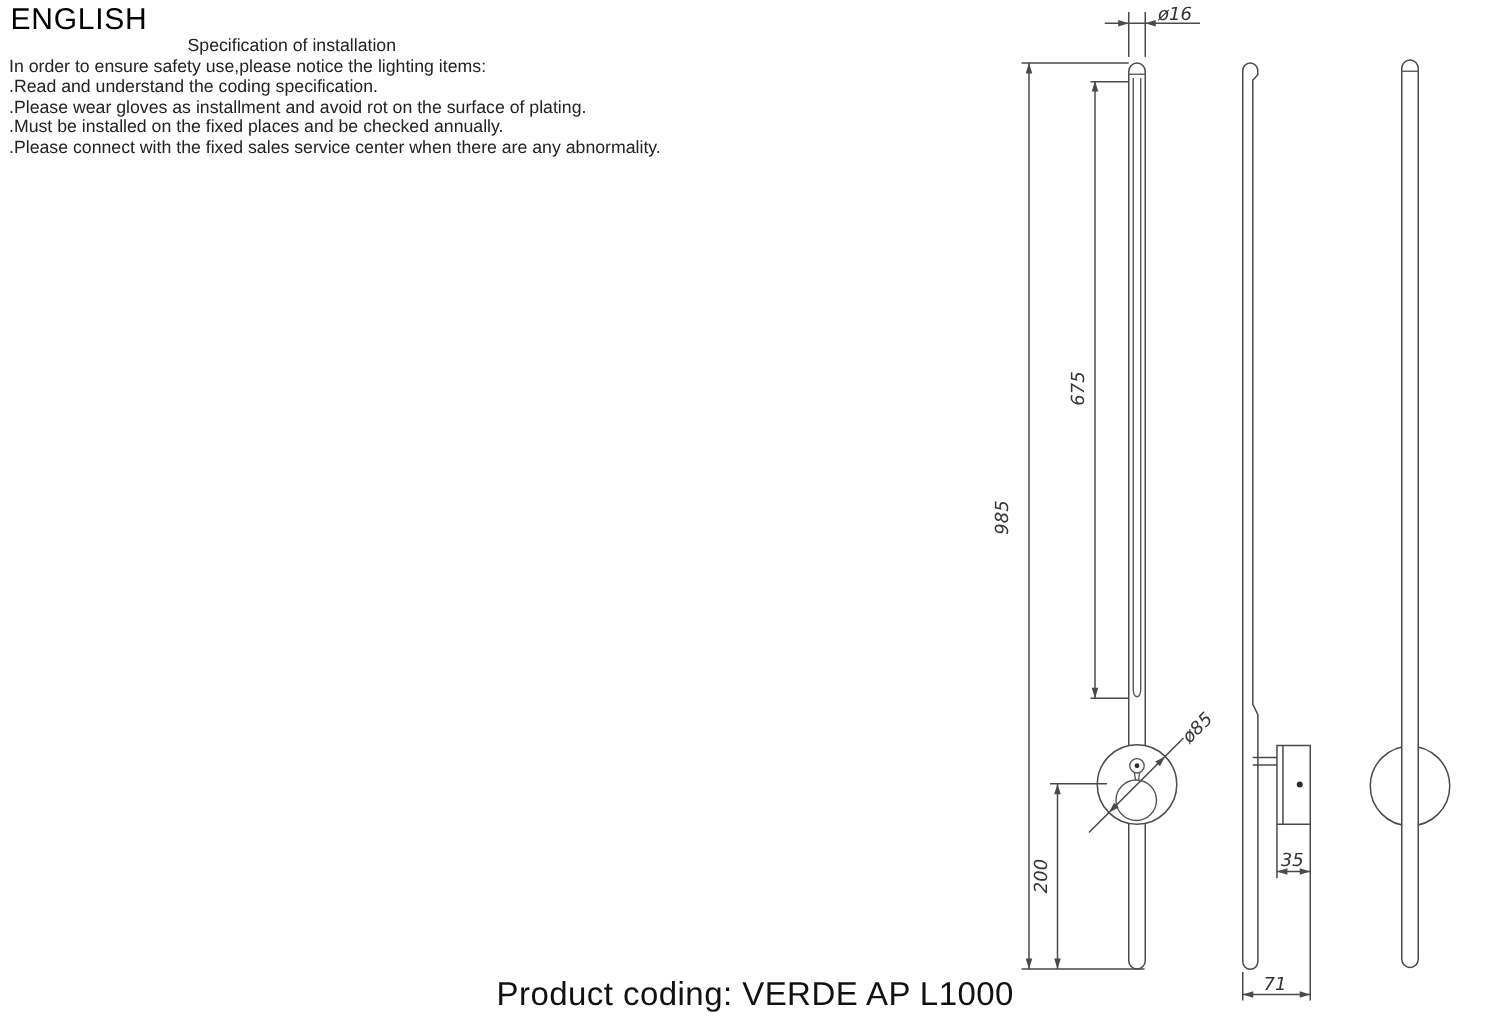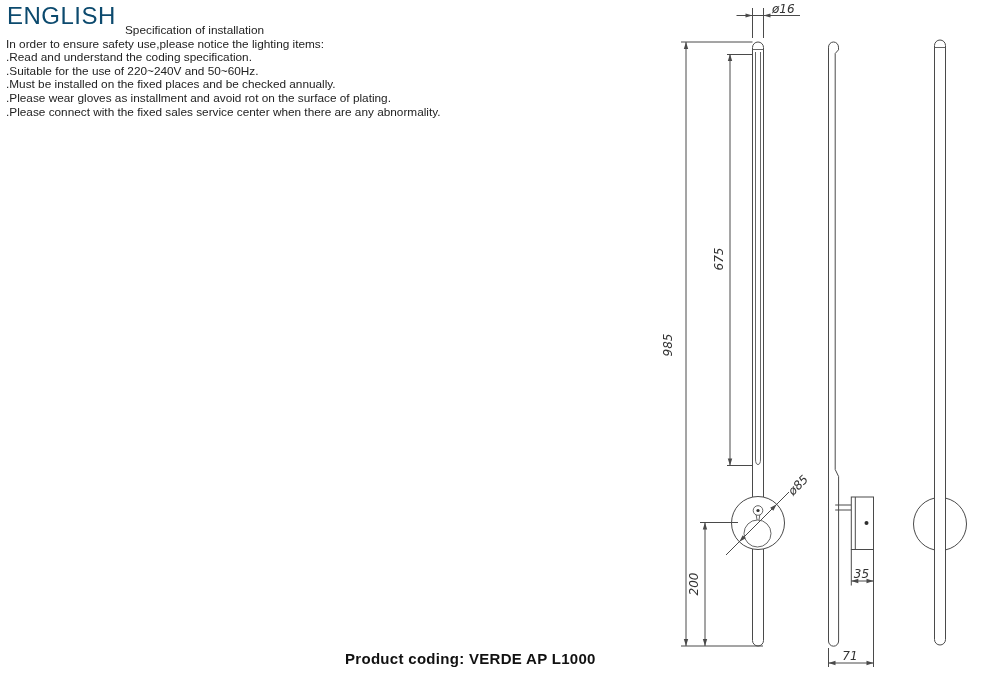--- a/index.html
+++ b/index.html
@@ -1,34 +1,34 @@
 <!DOCTYPE html>
 <html><head>
 <meta charset="utf-8">
 <style>
   html,body{margin:0;padding:0;background:#ffffff;}
   .page{
     position:relative;width:1000px;height:690px;background:#ffffff;overflow:hidden;
     font-family:"Liberation Sans",sans-serif;color:#1c1c1c;
   }
   .lang-heading{
-    position:absolute;left:7px;top:2px;font-size:24px;letter-spacing:.5px;color:#0c4a6e;
+    position:absolute;left:7px;top:2px;font-size:20px;letter-spacing:.5px;color:#000000;
   }
   .spec-title{
     position:absolute;left:125px;top:23px;font-size:11.8px;color:#222;
   }
   .intro-line{
     position:absolute;left:6px;top:37px;font-size:11.8px;color:#222;
   }
   .safety-list{
     position:absolute;left:6px;top:51px;font-size:11.8px;line-height:13.7px;color:#222;
     white-space:nowrap;
   }
   .product-coding{
-    position:absolute;left:345px;top:650px;font-size:15px;letter-spacing:.3px;color:#111;font-weight:bold;
+    position:absolute;left:331px;top:650px;font-size:22px;letter-spacing:.3px;color:#111;
   }
   svg.drawing{position:absolute;left:0;top:0;}
   svg.drawing path, svg.drawing line, svg.drawing rect, svg.drawing circle{
     stroke:#4a4a4a;stroke-width:1;fill:none;
   }
   svg.drawing .solid{fill:#ffffff;}
   svg.drawing .thin{stroke:#555;stroke-width:0.9;}
   svg.drawing polygon{fill:#4a4a4a;stroke:none;}
   svg.drawing .dot{fill:#2e2e2e;stroke:none;}
   svg.drawing text{
@@ -40,23 +40,22 @@
 <body>
 
 <div class="page">
 
   <div class="lang-heading">ENGLISH</div>
   <div class="spec-title">Specification of installation</div>
   <div class="intro-line">In order to ensure safety use,please notice the lighting items:</div>
 
   <div class="safety-list">
     <div>.Read and understand the coding specification.</div>
-    <div>.Suitable for the use of 220~240V and 50~60Hz.</div>
+    <div>.Please wear gloves as installment and avoid rot on the surface of plating.</div>
     <div>.Must be installed on the fixed places and be checked annually.</div>
-    <div>.Please wear gloves as installment and avoid rot on the surface of plating.</div>
     <div>.Please connect with the fixed sales service center when there are any abnormality.</div>
   </div>
 
   <svg class="drawing" width="1000" height="690" viewBox="0 0 1000 690">
 
     <g>
 
       <rect class="solid" x="752.5" y="42" width="11" height="604" rx="5.5" ry="5.5"></rect>
       <line class="thin" x1="752.5" y1="49.5" x2="763.5" y2="49.5"></line>
 

